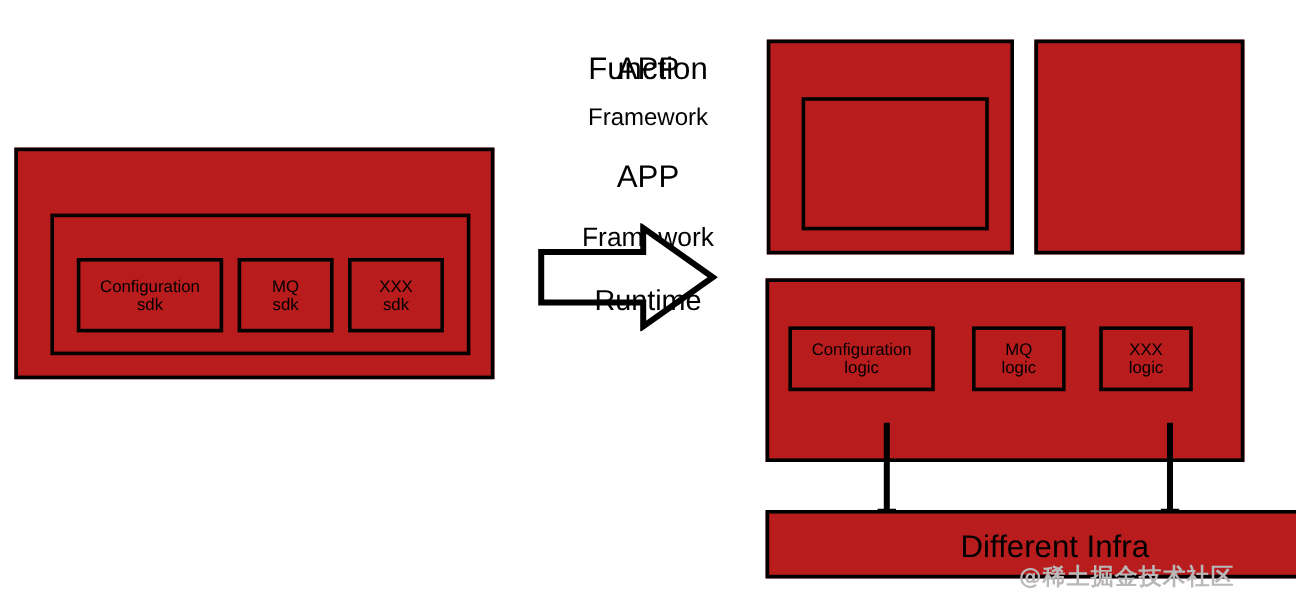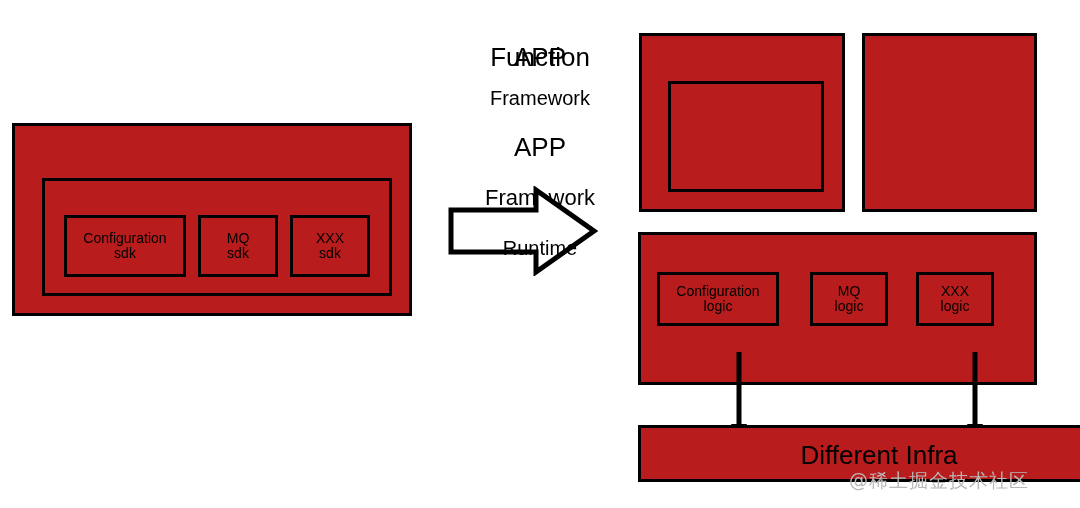--- a/index.html
+++ b/index.html
@@ -49,21 +49,21 @@
   #right-app        { left:639px; top:33px; width:206px; height:179px; }
   #right-app-label  { top:44px;   font-size:26px; }
 
   #right-framework      { left:668px; top:81px; width:156px; height:111px; }
   #right-framework-label{ top:88px;  font-size:20px; }
 
   #function-box   { left:862px; top:33px; width:175px; height:179px; }
   #function-label { top:44px;  font-size:26px; }
 
   #runtime-box   { left:638px; top:232px; width:399px; height:153px; }
-  #runtime-label { top:238px; font-size:20px; }
+  #runtime-label { top:238px; font-size:24px; }
 
   #logic-configuration { left:657px; top:272px; width:122px; height:54px; }
   #logic-mq            { left:810px; top:272px; width:78px;  height:54px; }
   #logic-xxx           { left:916px; top:272px; width:78px;  height:54px; }
   .logic-label{ top:9px; font-size:14px; }
 
   #infra-box   { left:638px; top:425px; width:482px; height:57px; }
   #infra-label { top:14px; font-size:26px; }
 
   .down-arrow{ position:absolute; }
@@ -71,20 +71,21 @@
   #arrow-right-down { left:967px; top:352px; width:16px; height:92px; }
 
   #watermark{
     position:absolute;
     left:849px; top:468px;
     font-size:19px;
     color:#b8b8b8;
     letter-spacing:1px;
     white-space:nowrap;
     font-family:"DejaVu Sans", sans-serif;
+    font-weight:bold;
   }
 </style>
 </head>
 <body>
 
 <div id="canvas">
 
   <div class="box" id="left-app"></div>
   <div class="lbl" id="left-app-label">APP</div>
 

